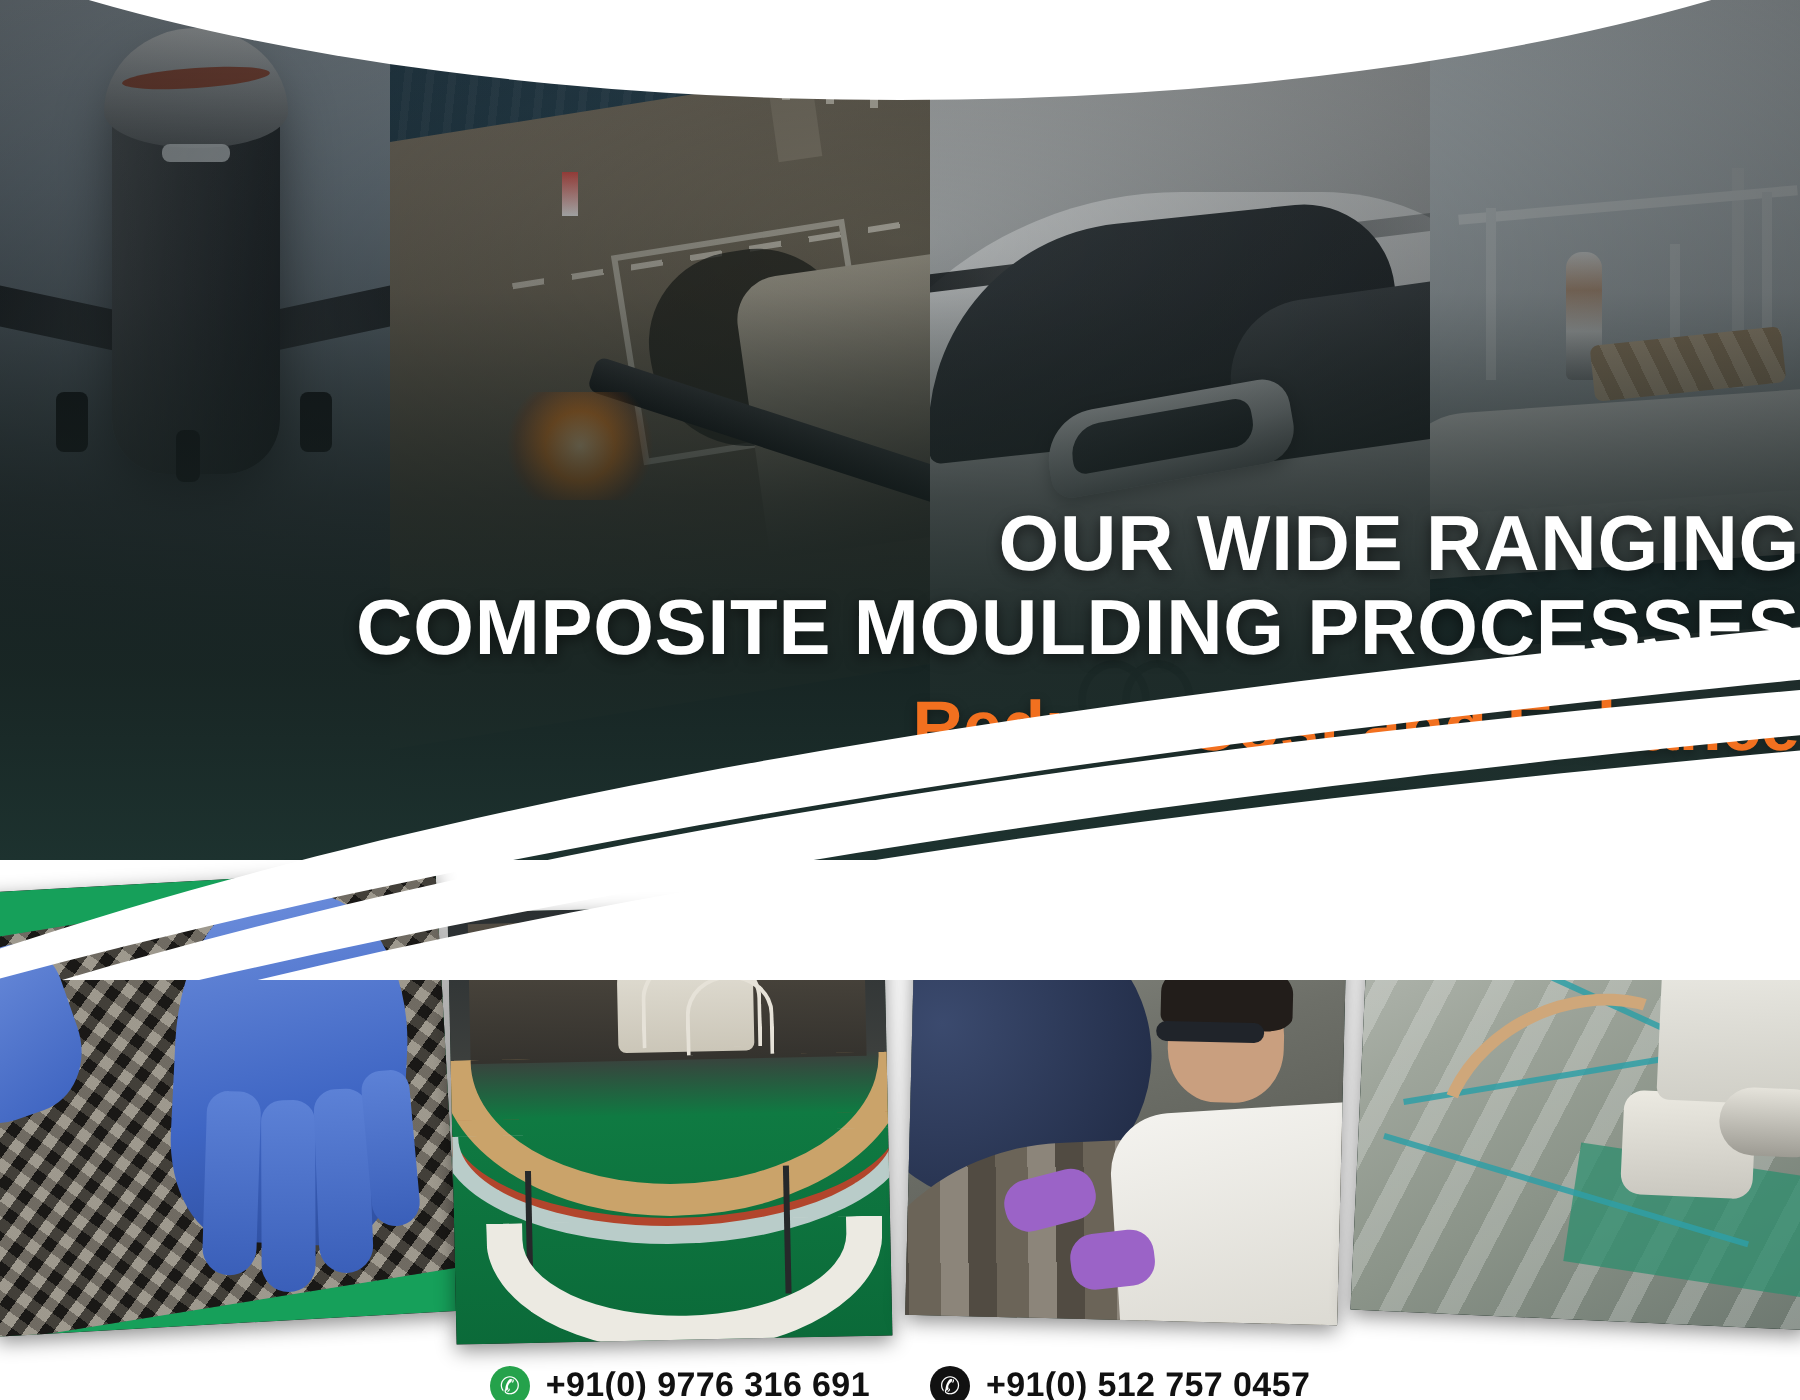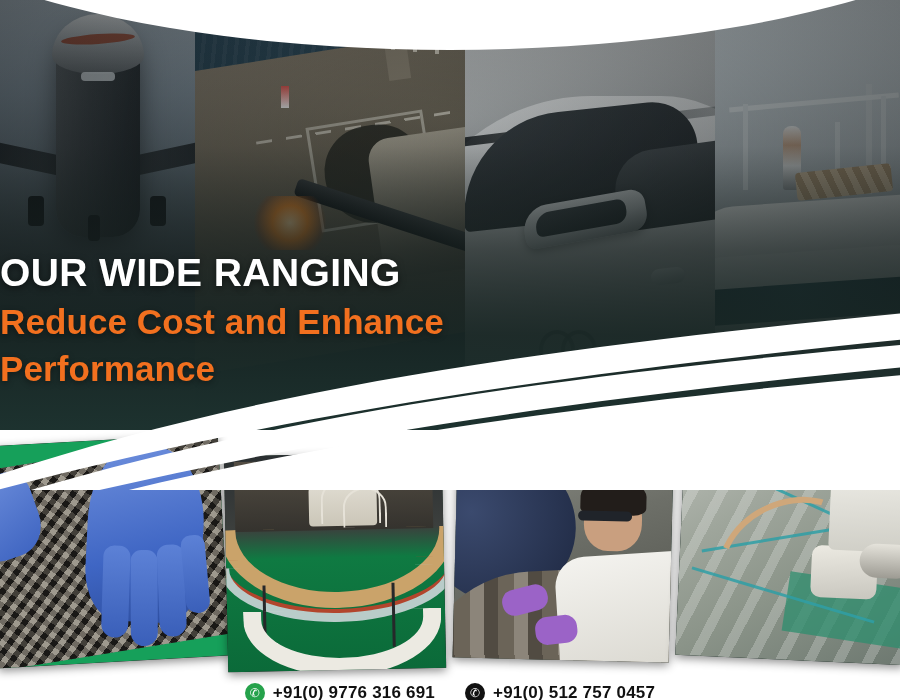--- a/index.html
+++ b/index.html
@@ -137,21 +137,21 @@
     background:linear-gradient(180deg,rgba(18,26,26,.18) 0%,rgba(18,26,26,.30) 34%,
       rgba(22,32,31,.70) 58%,rgba(24,38,36,.93) 78%,#1d322f 100%); }
   .hero-vignette { position:absolute; inset:0; pointer-events:none;
     background:radial-gradient(ellipse 70% 60% at 50% 28%,rgba(0,0,0,0) 0%,rgba(0,0,0,.45) 100%); }
 
   
   .top-arc { position:absolute; left:-150px; top:-330px; width:1200px; height:380px;
     background:#ffffff; border-radius:0 0 50% 50%; z-index:6; }
 
   
-  .headline { position:absolute; left:0; right:0; top:252px; text-align:left; z-index:12; }
+  .headline { position:absolute; left:0; right:0; top:252px; text-align:right; z-index:12; }
   .h-main { color:#ffffff; font-weight:700; font-size:39px; line-height:42px;
     letter-spacing:.4px; text-shadow:0 2px 7px rgba(0,0,0,.55); white-space:nowrap; }
   .h-sub { color:#f2701f; font-weight:700; font-size:35px; line-height:38px;
     letter-spacing:.1px; margin-top:9px; text-shadow:0 2px 6px rgba(0,0,0,.4); }
 
   
   .swoosh { position:absolute; left:0; top:300px; width:900px; height:190px; z-index:14;
     pointer-events:none; }
 
   
@@ -337,20 +337,21 @@
 
     </div>
     <div class="hero-vignette"></div>
     <div class="hero-tint"></div>
   </div>
 
   <div class="top-arc"></div>
 
   <div class="headline">
     <div class="h-main">OUR WIDE RANGING</div>
+    <div class="h-main">COMPOSITE MOULDING PROCESSES</div>
     <div class="h-sub">Reduce Cost and Enhance</div>
     <div class="h-sub">Performance</div>
   </div>
 
   <svg class="swoosh" viewBox="0 0 900 190" preserveAspectRatio="none">
     <path d="M -40,188 C 220,96 520,48 960,8 L 960,34 C 520,76 236,124 -40,200 Z" fill="#ffffff"></path>
     <path d="M -40,212 C 230,124 540,74 960,40 L 960,62 C 540,100 246,150 -40,224 Z" fill="#ffffff"></path>
     <path d="M -40,236 C 240,150 560,104 960,70 L 960,190 L -40,190 Z" fill="#ffffff"></path>
   </svg>
 

